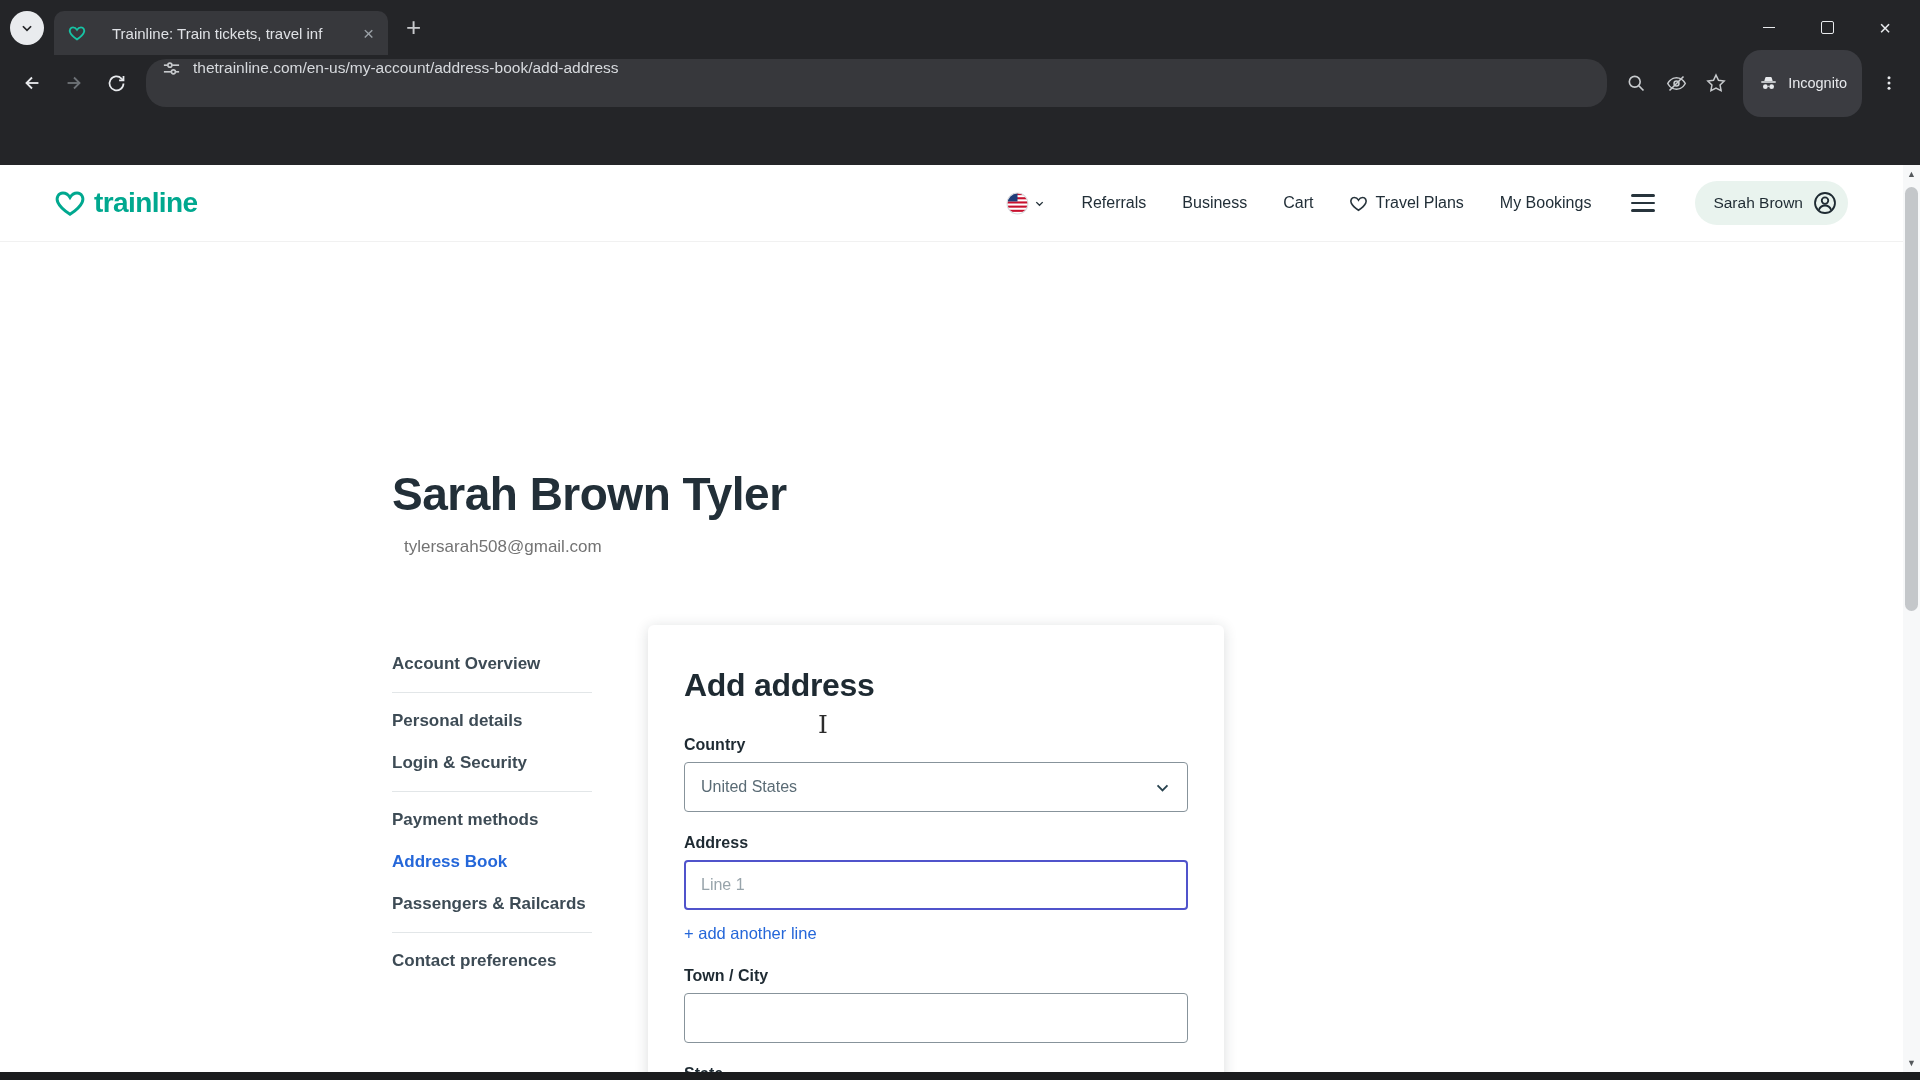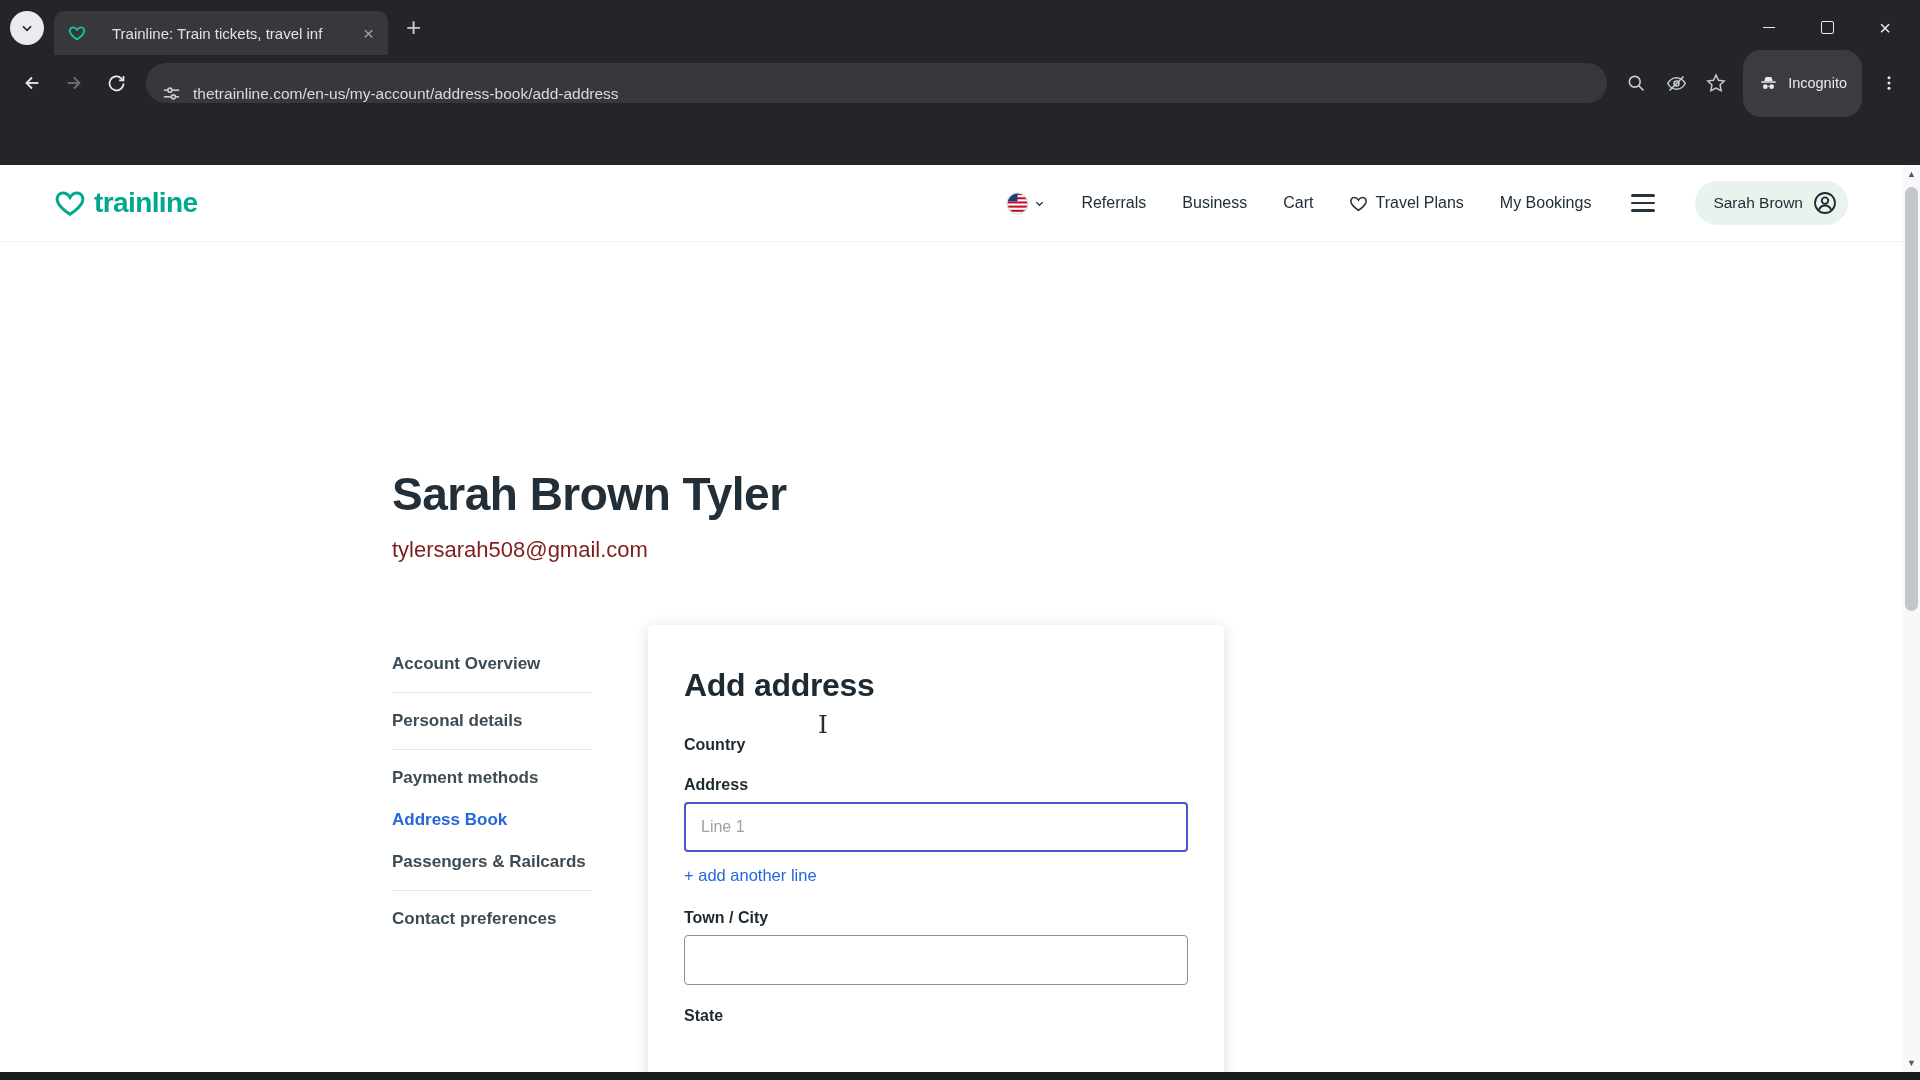--- a/index.html
+++ b/index.html
@@ -18,21 +18,21 @@
   .tab-close{color:#9aa0a6;font-size:19px;line-height:1;cursor:pointer;padding:2px 4px;}
   .newtab{color:#c8cacd;font-size:26px;font-weight:300;background:none;border:none;margin-left:12px;cursor:pointer;}
   .wincontrols{margin-left:auto;display:flex;height:55px;}
   .winbtn{width:58px;height:100%;display:flex;align-items:center;justify-content:center;color:#e8eaed;cursor:pointer;}
   .ic-min{display:block;width:12px;border-top:1.6px solid #e8eaed;}
   .ic-max{display:block;width:11px;height:11px;border:1.6px solid #e8eaed;border-radius:2px;}
   .ic-x{font-size:20px;line-height:1;}
 
   .toolbar{display:flex;align-items:center;height:56px;padding:0 12px;gap:2px;}
   .navbtn{width:40px;height:40px;border-radius:50%;display:flex;align-items:center;justify-content:center;cursor:pointer;}
-  .omnibox{flex:1;height:40px;background:#37383c;border-radius:20px;display:flex;align-items:flex-end;
+  .omnibox{flex:1;height:48px;background:#37383c;border-radius:20px;display:flex;align-items:flex-start;
            padding:0 16px;gap:12px;margin:16px 8px;}
   .url{color:#d7dade;font-size:15.5px;white-space:nowrap;overflow:hidden;}
   .obicon{width:38px;height:38px;display:flex;align-items:center;justify-content:center;border-radius:50%;cursor:pointer;}
   .incog{display:flex;align-items:center;gap:9px;background:#3b3c41;border-radius:18px;
          padding:23px 15px;color:#e8eaed;font-size:14.5px;margin:0 6px;}
   .menu3{width:38px;height:38px;display:flex;align-items:center;justify-content:center;cursor:pointer;}
 
   
   .page{position:absolute;top:165px;left:0;right:0;bottom:8px;background:#fff;overflow:hidden;}
   .siteheader{height:76px;display:flex;align-items:center;padding:0 72px 0 54px;border-bottom:1px solid #f1f1f1;}
@@ -42,21 +42,21 @@
   .snav{display:flex;align-items:center;gap:7px;cursor:pointer;white-space:nowrap;}
   .flagbtn{display:flex;align-items:center;gap:5px;cursor:pointer;}
   .burger{display:flex;flex-direction:column;gap:5px;cursor:pointer;padding:4px;}
   .burger span{display:block;width:24px;height:2.4px;background:#27343c;border-radius:2px;}
   .acct-pill{display:flex;align-items:center;gap:9px;background:#e9f3ee;border-radius:999px;
              padding:9px 10px 9px 18px;font-size:15.5px;color:#1e2a32;cursor:pointer;}
 
   
   .profile{position:absolute;left:392px;top:302px;}
   .profile h1{margin:0;font-size:46px;font-weight:bold;color:#222f38;letter-spacing:-0.5px;}
-  .profile .email{margin-top:16px;font-size:22px;color:#7f1d1d;}
+  .profile .email{margin-top:16px;font-size:17px;color:#737373;margin-left:12px;}
 
   .snav-col{position:absolute;left:392px;top:478px;width:200px;}
   .snav-item{font-weight:bold;font-size:17px;color:#3d4b55;padding:11px 0;cursor:pointer;}
   .snav-item.active{color:#2567d9;}
   .sdiv{border-top:1px solid #e2e6e8;margin:7px 0;}
 
   .card{position:absolute;left:648px;top:460px;width:576px;height:612px;background:#fff;
         border-radius:6px;box-shadow:0 2px 14px rgba(30,42,50,.16);box-sizing:border-box;
         padding:42px 36px;overflow:hidden;}
   .card h2{margin:0 0 32px;font-size:32px;font-weight:bold;color:#1e2a32;letter-spacing:-0.3px;}
@@ -254,32 +254,39 @@
 
     <div class="profile">
       <h1>Sarah Brown Tyler</h1>
       <div class="email">tylersarah508@gmail.com</div>
     </div>
 
     <div class="snav-col">
       <div class="snav-item">Account Overview</div>
       <div class="sdiv"></div>
       <div class="snav-item">Personal details</div>
+      <div class="snav-item">Login &amp; Security</div>
       <div class="sdiv"></div>
       <div class="snav-item">Payment methods</div>
       <div class="snav-item active">Address Book</div>
       <div class="snav-item">Passengers &amp; Railcards</div>
       <div class="sdiv"></div>
       <div class="snav-item">Contact preferences</div>
     </div>
 
     <div class="card">
       <h2>Add address</h2>
 
       <div class="flabel first">Country</div>
+      <div class="fselect">
+        <span>United States</span>
+        <svg width="17" height="17" viewBox="0 0 24 24" fill="none" stroke="#28424e" stroke-width="2.6">
+            <polyline points="5 9 12 16 19 9"></polyline>
+          </svg>
+      </div>
 
       <div class="flabel">Address</div>
       <input class="finput focused" type="text" placeholder="Line 1" style="">
       <div><span class="addline">+ add another line</span></div>
 
       <div class="flabel">Town / City</div>
       <input class="finput" type="text" style="">
 
       <div class="flabel">State</div>
       

